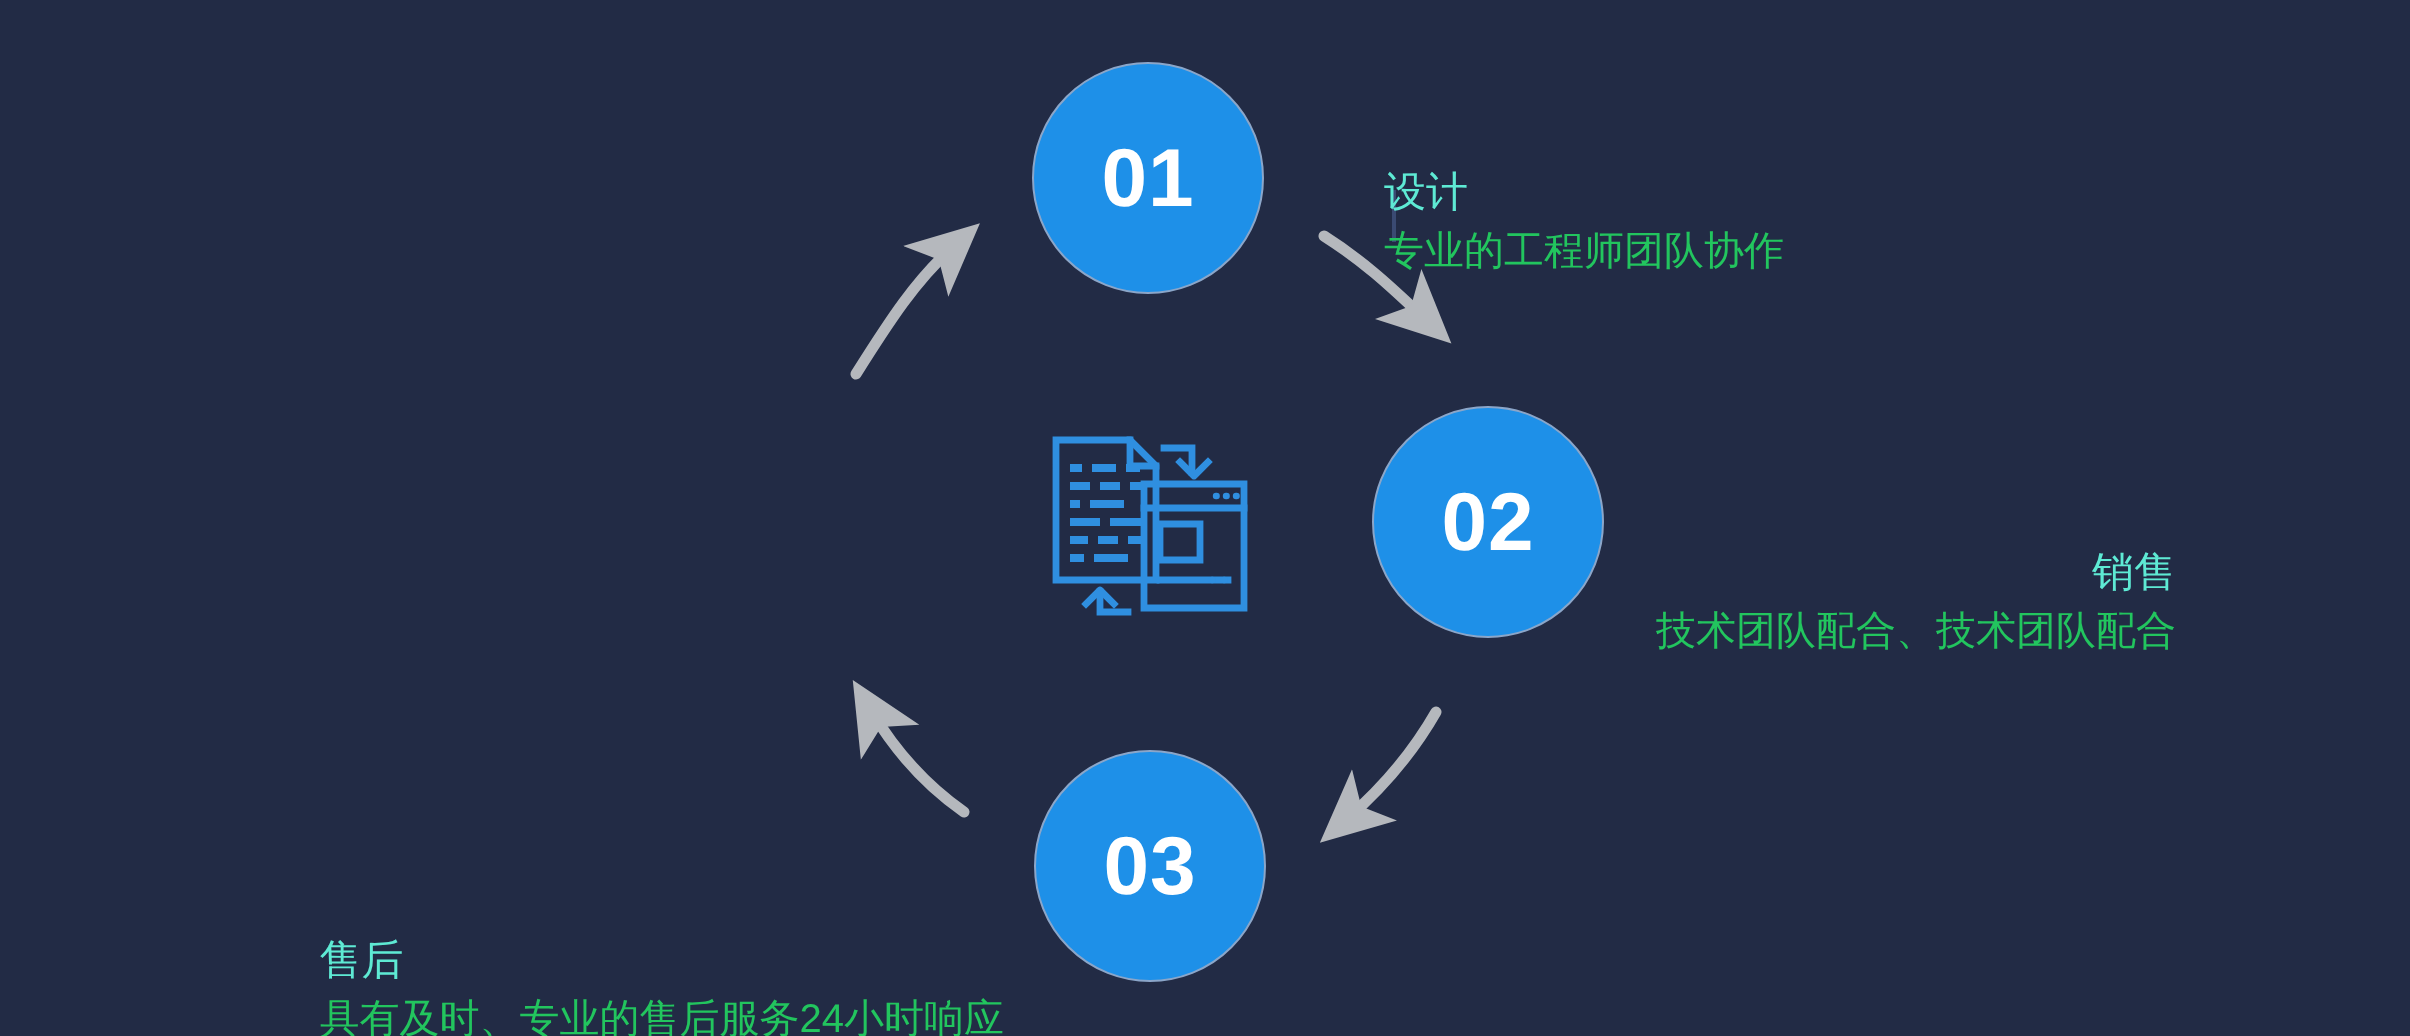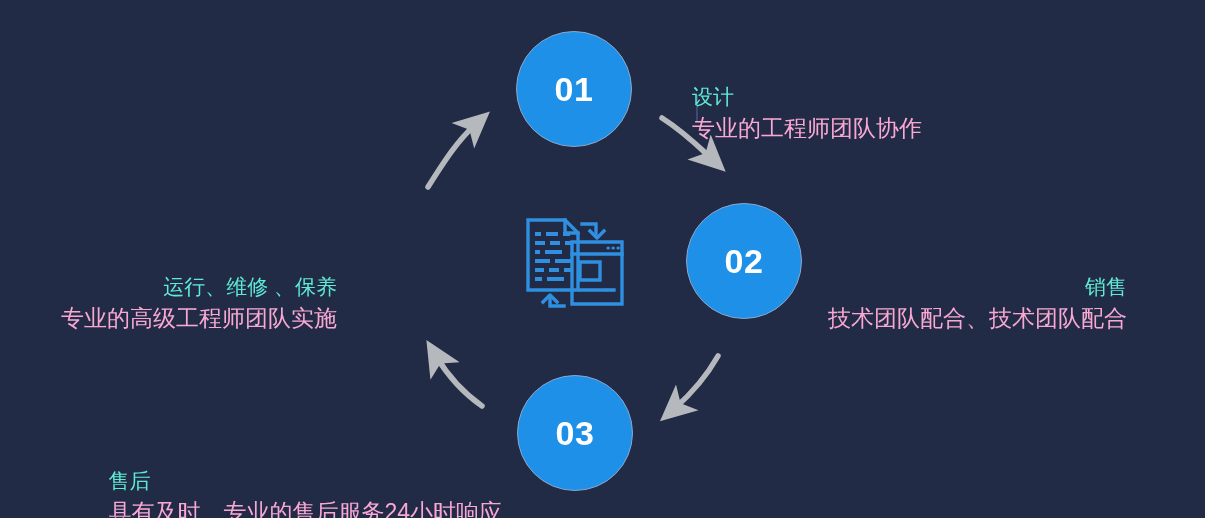--- a/index.html
+++ b/index.html
@@ -36,21 +36,21 @@
     border-radius: 50%;
     background: #1e90e8;
     border: 1px solid #8ba6c9;
     box-sizing: border-box;
     display: flex;
     align-items: center;
     justify-content: center;
   }
   .node-label {
     color: #ffffff;
-    font-size: 34px;
+    font-size: 41px;
     font-weight: bold;
     letter-spacing: 0.5px;
     line-height: 1;
   }
   #node-01 { left: 516px; top: 31px; }
   #node-02 { left: 686px; top: 203px; }
   #node-03 { left: 517px; top: 375px; }
   #node-04 { left: 345px; top: 203px; }
 
   
@@ -70,22 +70,22 @@
     white-space: nowrap;
   }
   .caption .title {
     display: block;
     font-size: 21px;
     color: #5eead4;
     margin-top: 45px;
   }
   .caption .desc {
     display: block;
-    font-size: 23px;
-    color: #f9a8d4;
+    font-size: 20px;
+    color: #22c55e;
   }
 
   #caption-01 { left: 692px; top: 37px; text-align: left; }
   #caption-02 { left: 828px; top: 227px; text-align: right; }
   #caption-03 { right: 703px; top: 421px; text-align: left; }
   #caption-04 { right: 868px; top: 227px; text-align: right; }
 
   
   #text-caret {
     position: absolute;
@@ -190,18 +190,14 @@
   <div class="caption" id="caption-02">
     <span class="title">销售</span>
     <span class="desc">技术团队配合、技术团队配合</span>
   </div>
 
   <div class="caption" id="caption-03">
     <span class="title">售后</span>
     <span class="desc">具有及时、专业的售后服务24小时响应</span>
   </div>
 
-  <div class="caption" id="caption-04">
-    <span class="title">运行、维修 、保养</span>
-    <span class="desc">专业的高级工程师团队实施</span>
-  </div>
 
 </div>
 
 </body></html>

